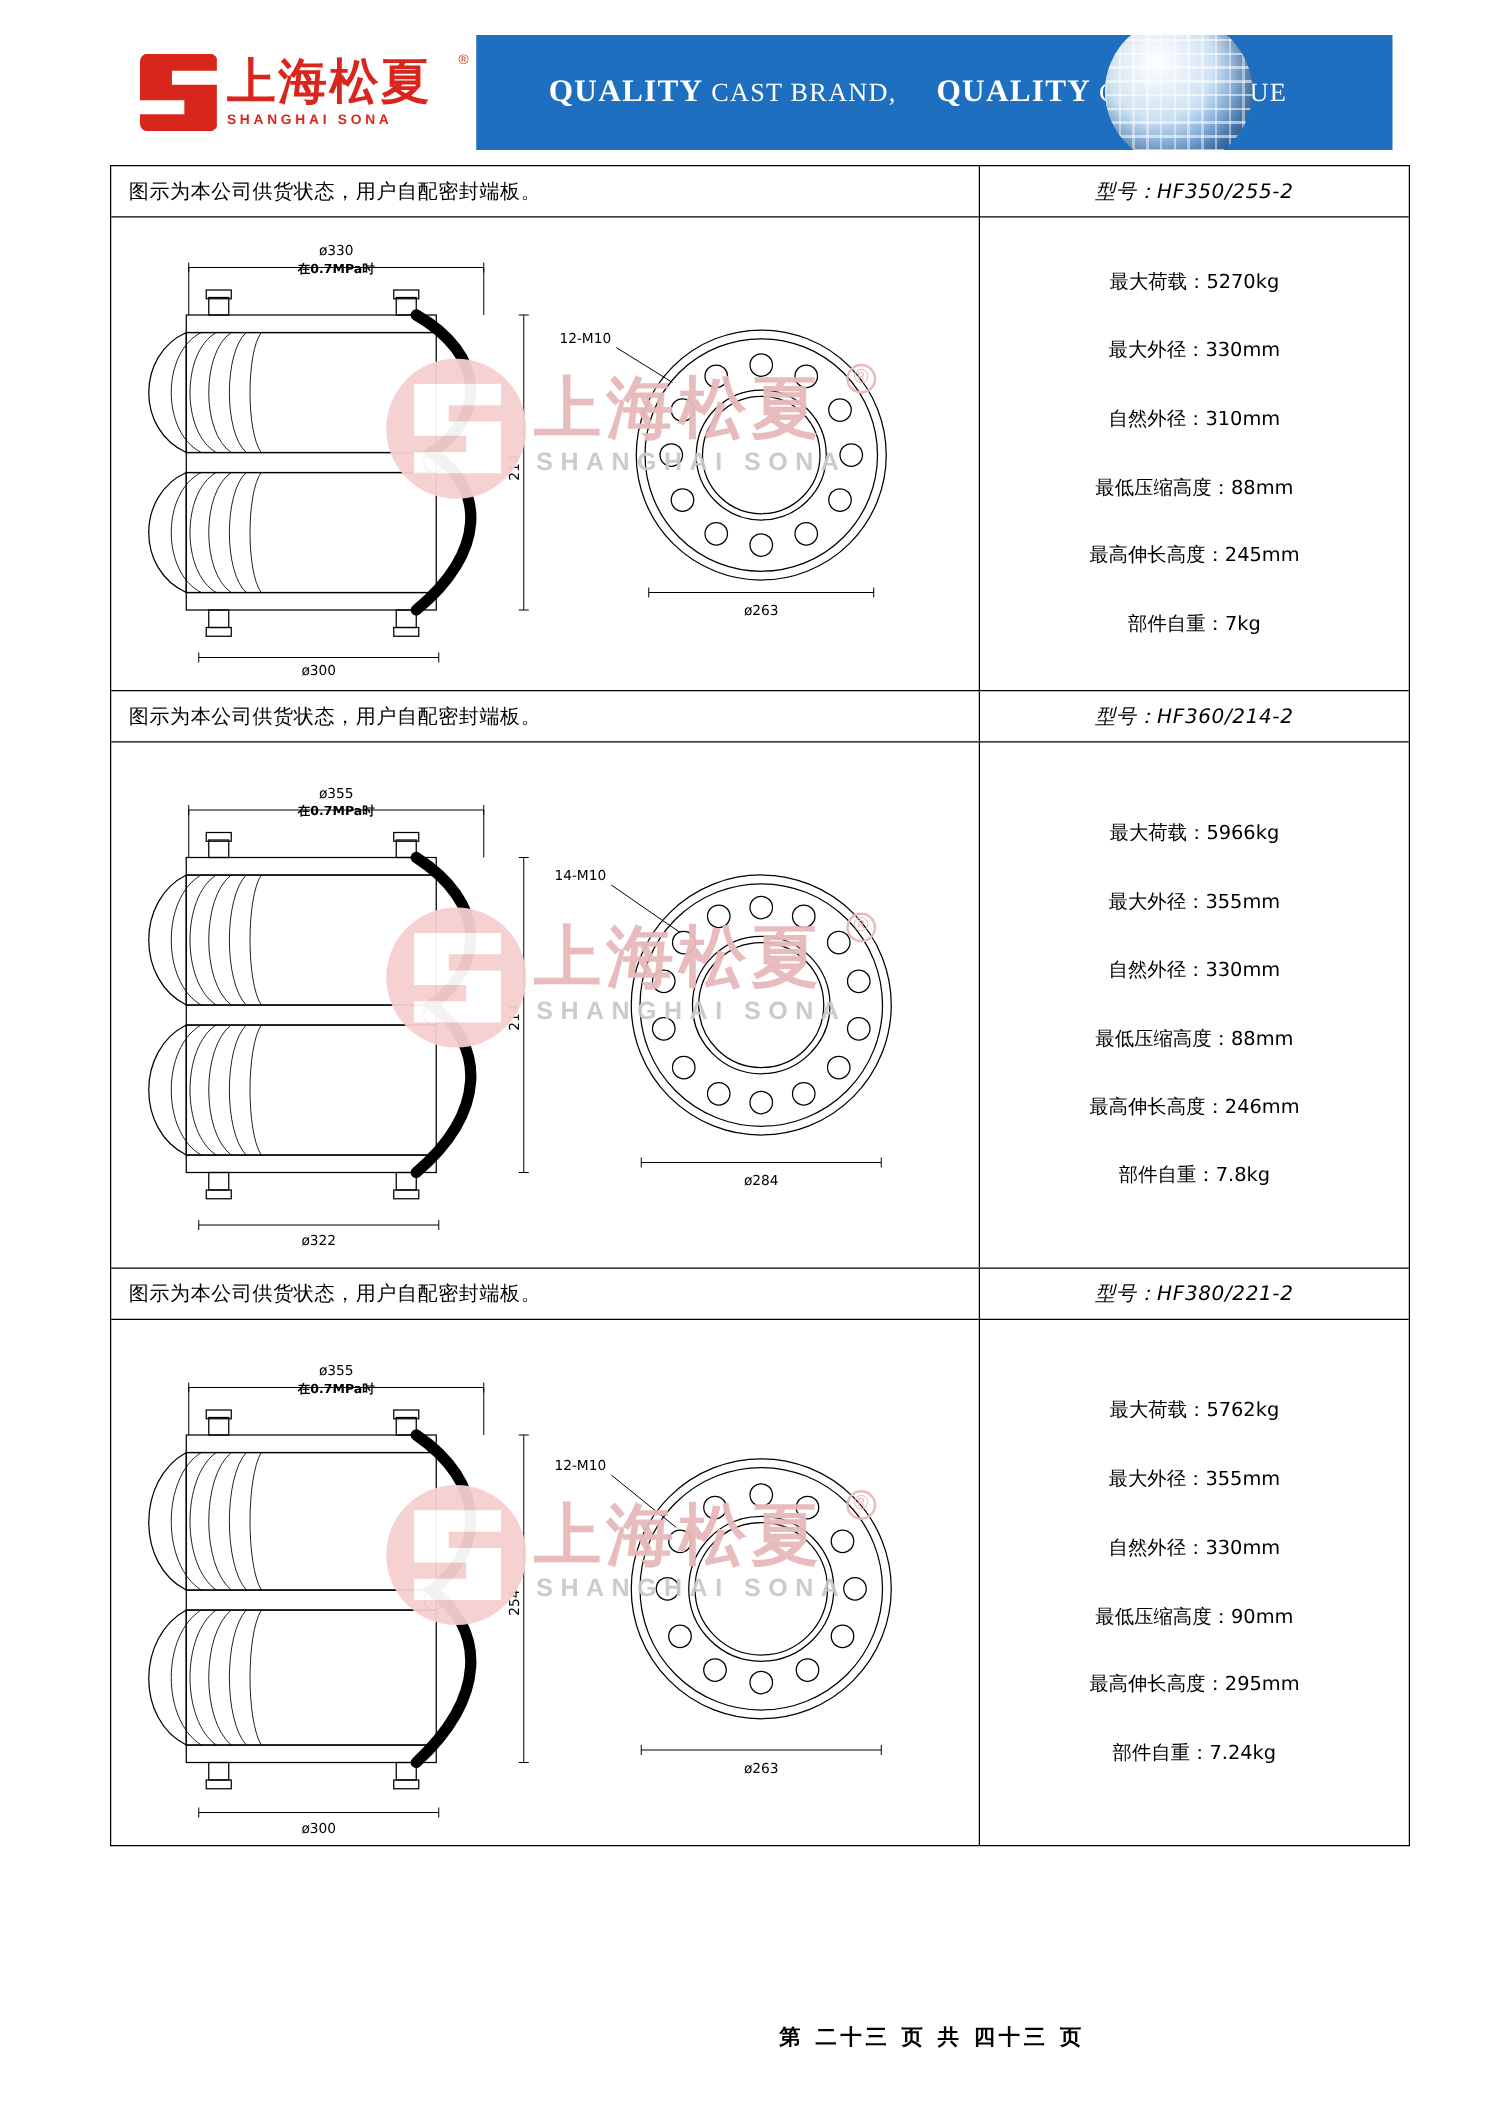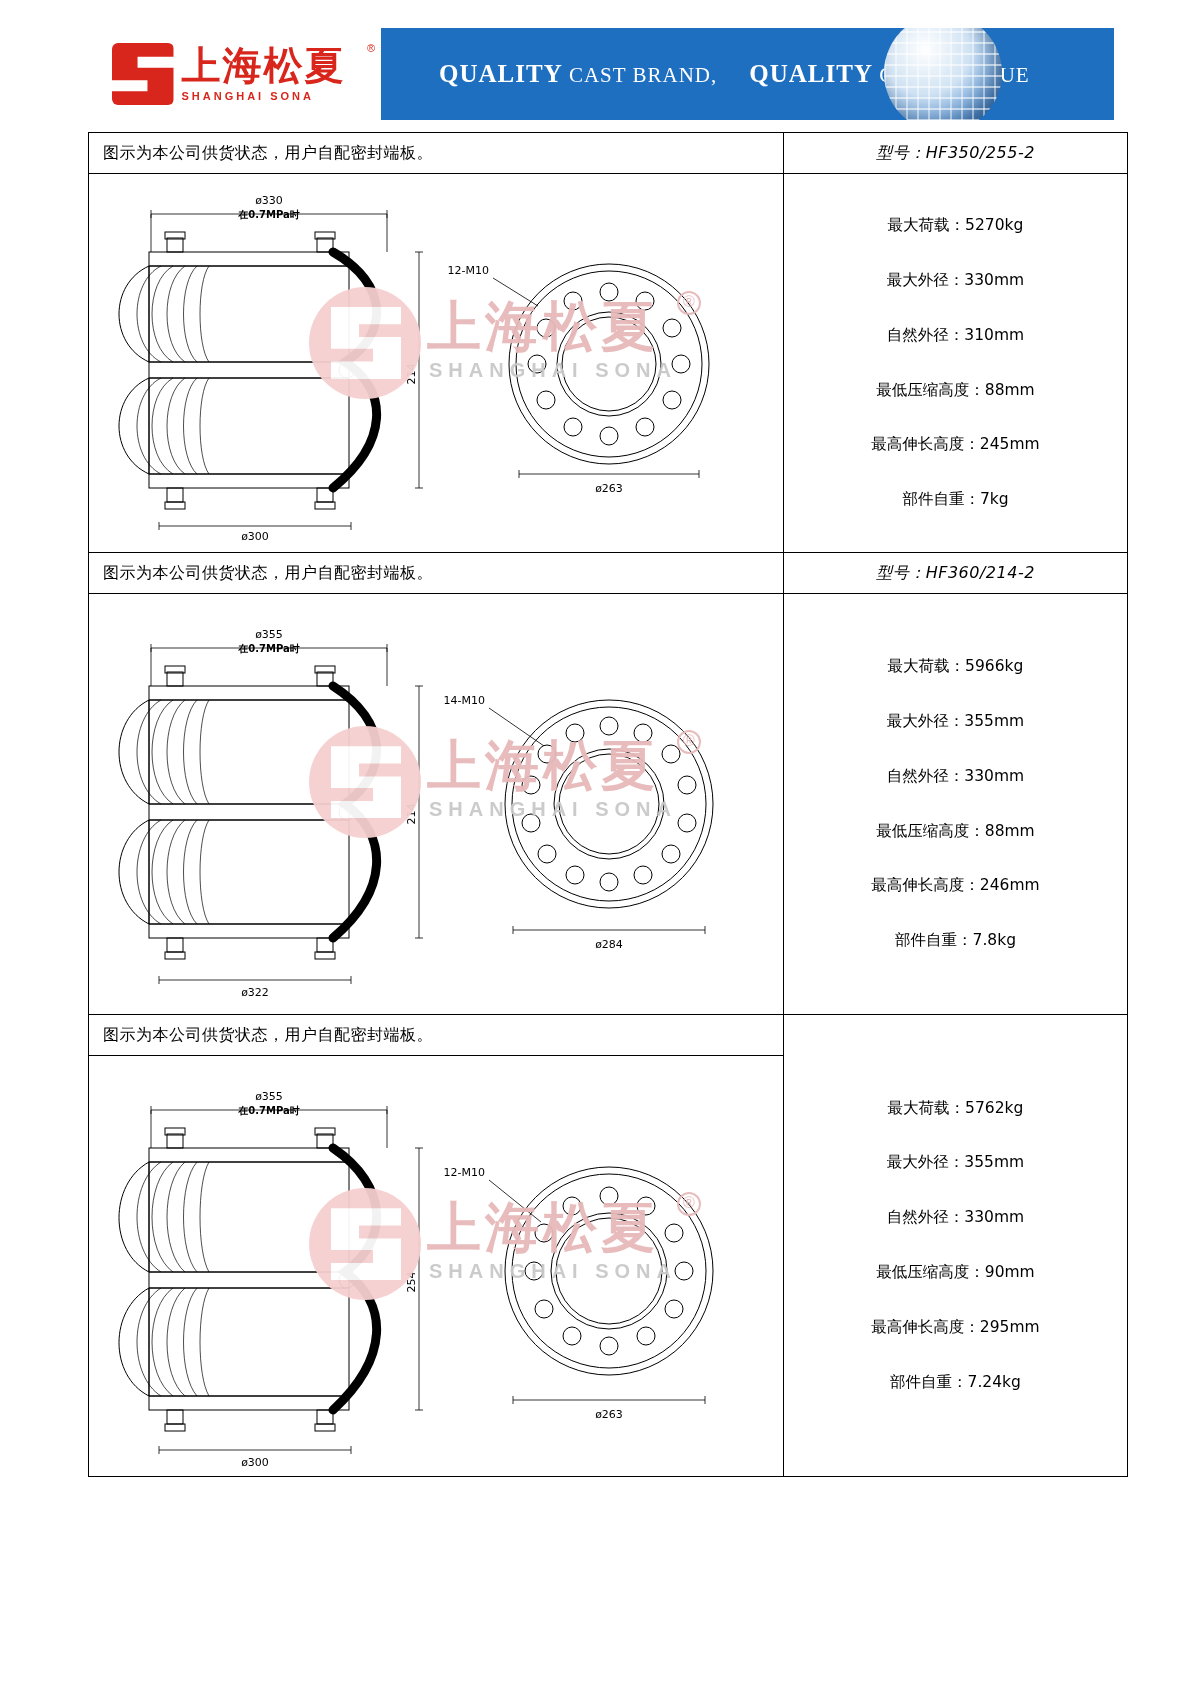--- a/index.html
+++ b/index.html
@@ -454,26 +454,28 @@
                   <path d="M424 340 L424 348"></path>
                   <path d="M616 340 L616 348"></path>
               </g>
             </g>
             <text x="396" y="120" font-size="11" text-anchor="end" fill="#000" stroke="none" font-family="DejaVu Sans">12-M10</text>
             <text x="520" y="362" font-size="11" text-anchor="middle" fill="#000" stroke="none" font-family="DejaVu Sans">ø263</text>
           </svg>
         </div>
       </div>
       <div class="right-col">
+        <div class="model"><span>型号：</span><span>HF380/221-2</span></div>
         <div class="specs">
           <div class="spec-line"><span>最大荷载：</span><span>5762kg</span></div>
           <div class="spec-line"><span>最大外径：</span><span>355mm</span></div>
           <div class="spec-line"><span>自然外径：</span><span>330mm</span></div>
           <div class="spec-line"><span>最低压缩高度：</span><span>90mm</span></div>
           <div class="spec-line"><span>最高伸长高度：</span><span>295mm</span></div>
           <div class="spec-line"><span>部件自重：</span><span>7.24kg</span></div>
         </div>
       </div>
     </div>
 
   </div>
 
+  <div class="footer">第 二十三 页 共 四十三 页</div>
 </div>
 
 </body></html>

